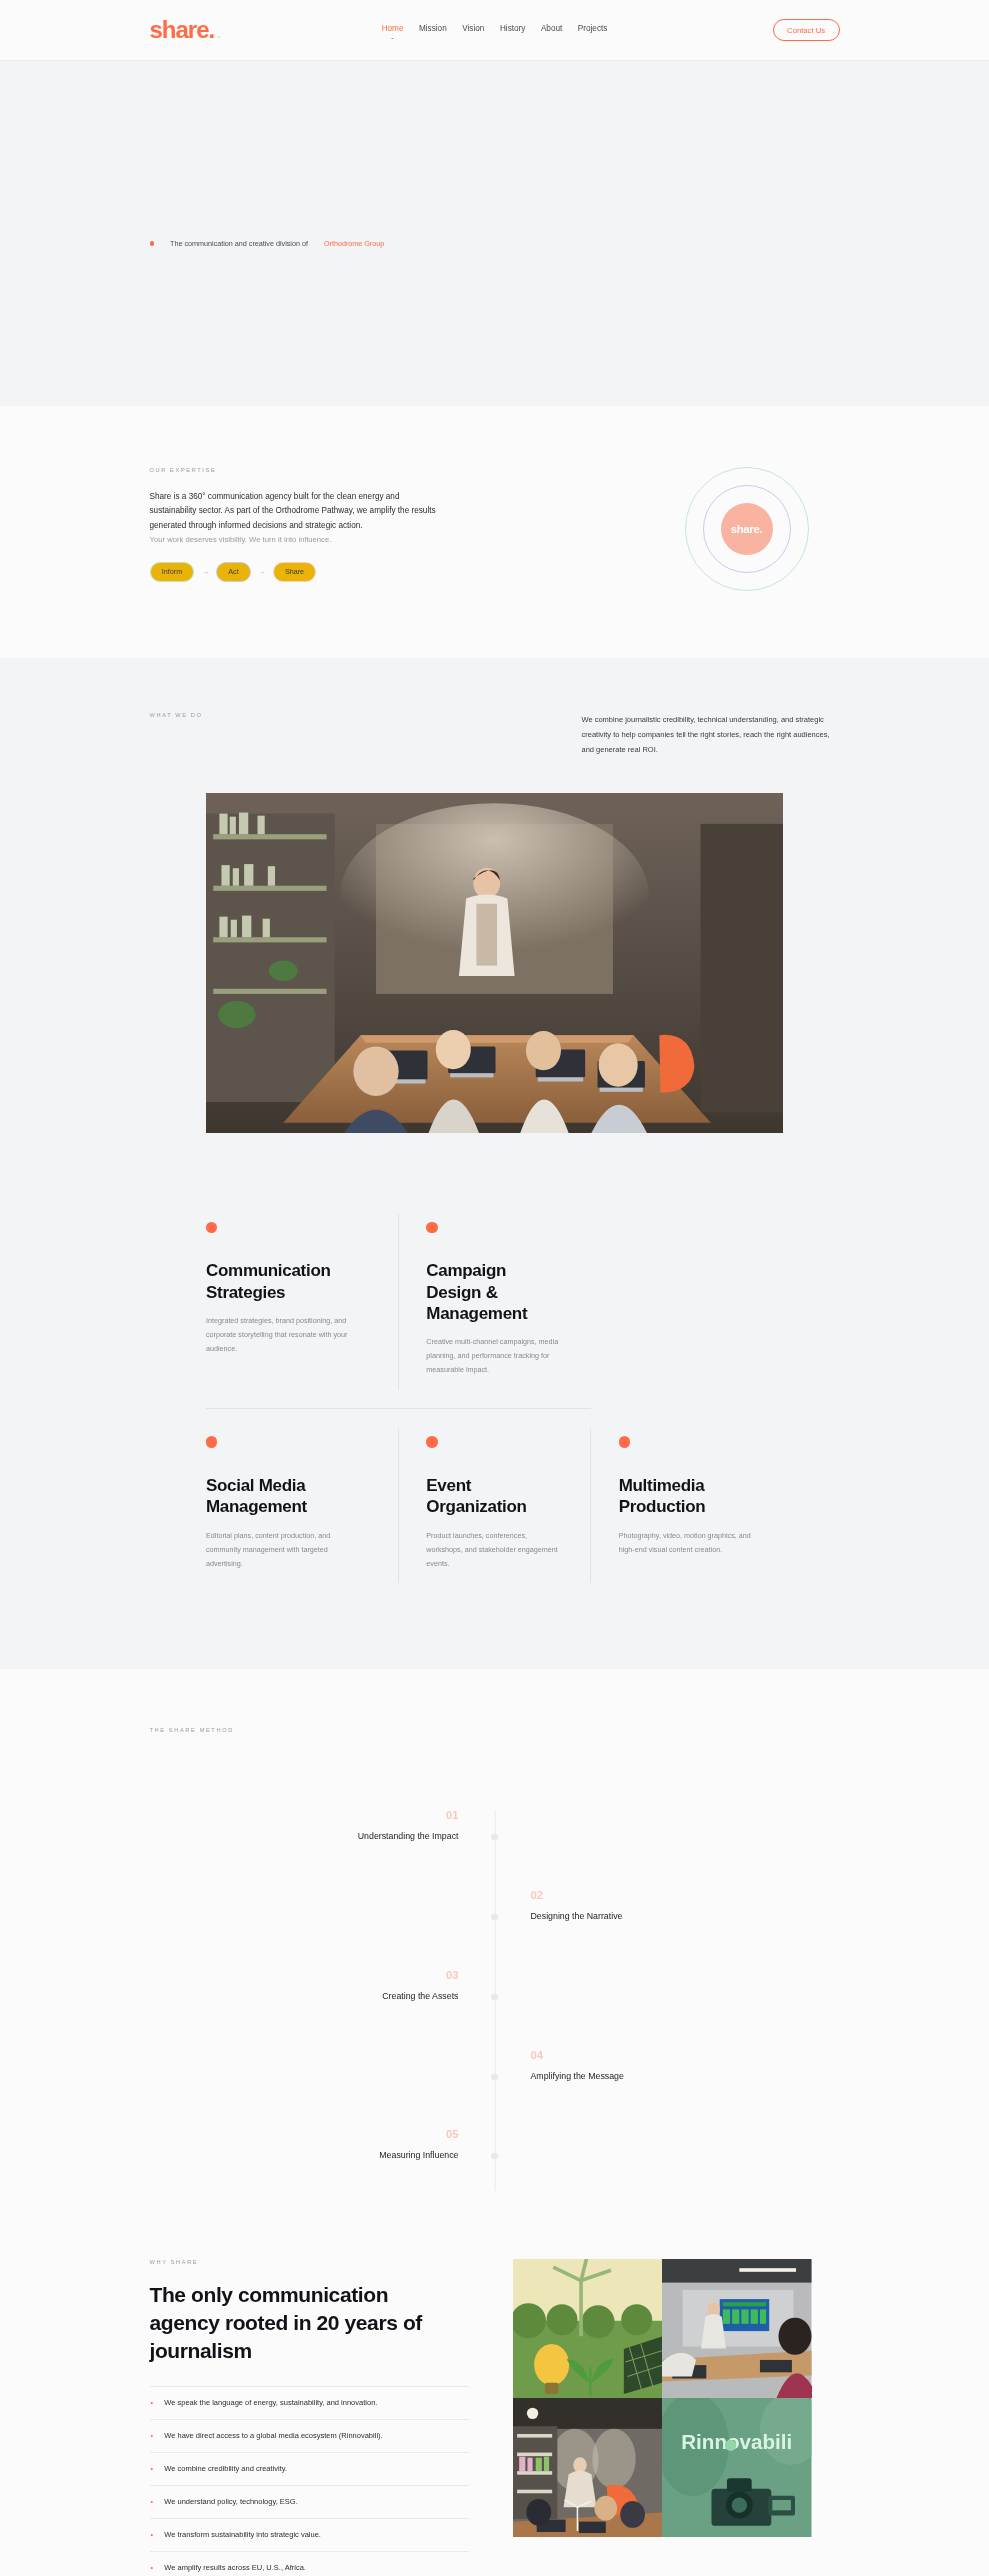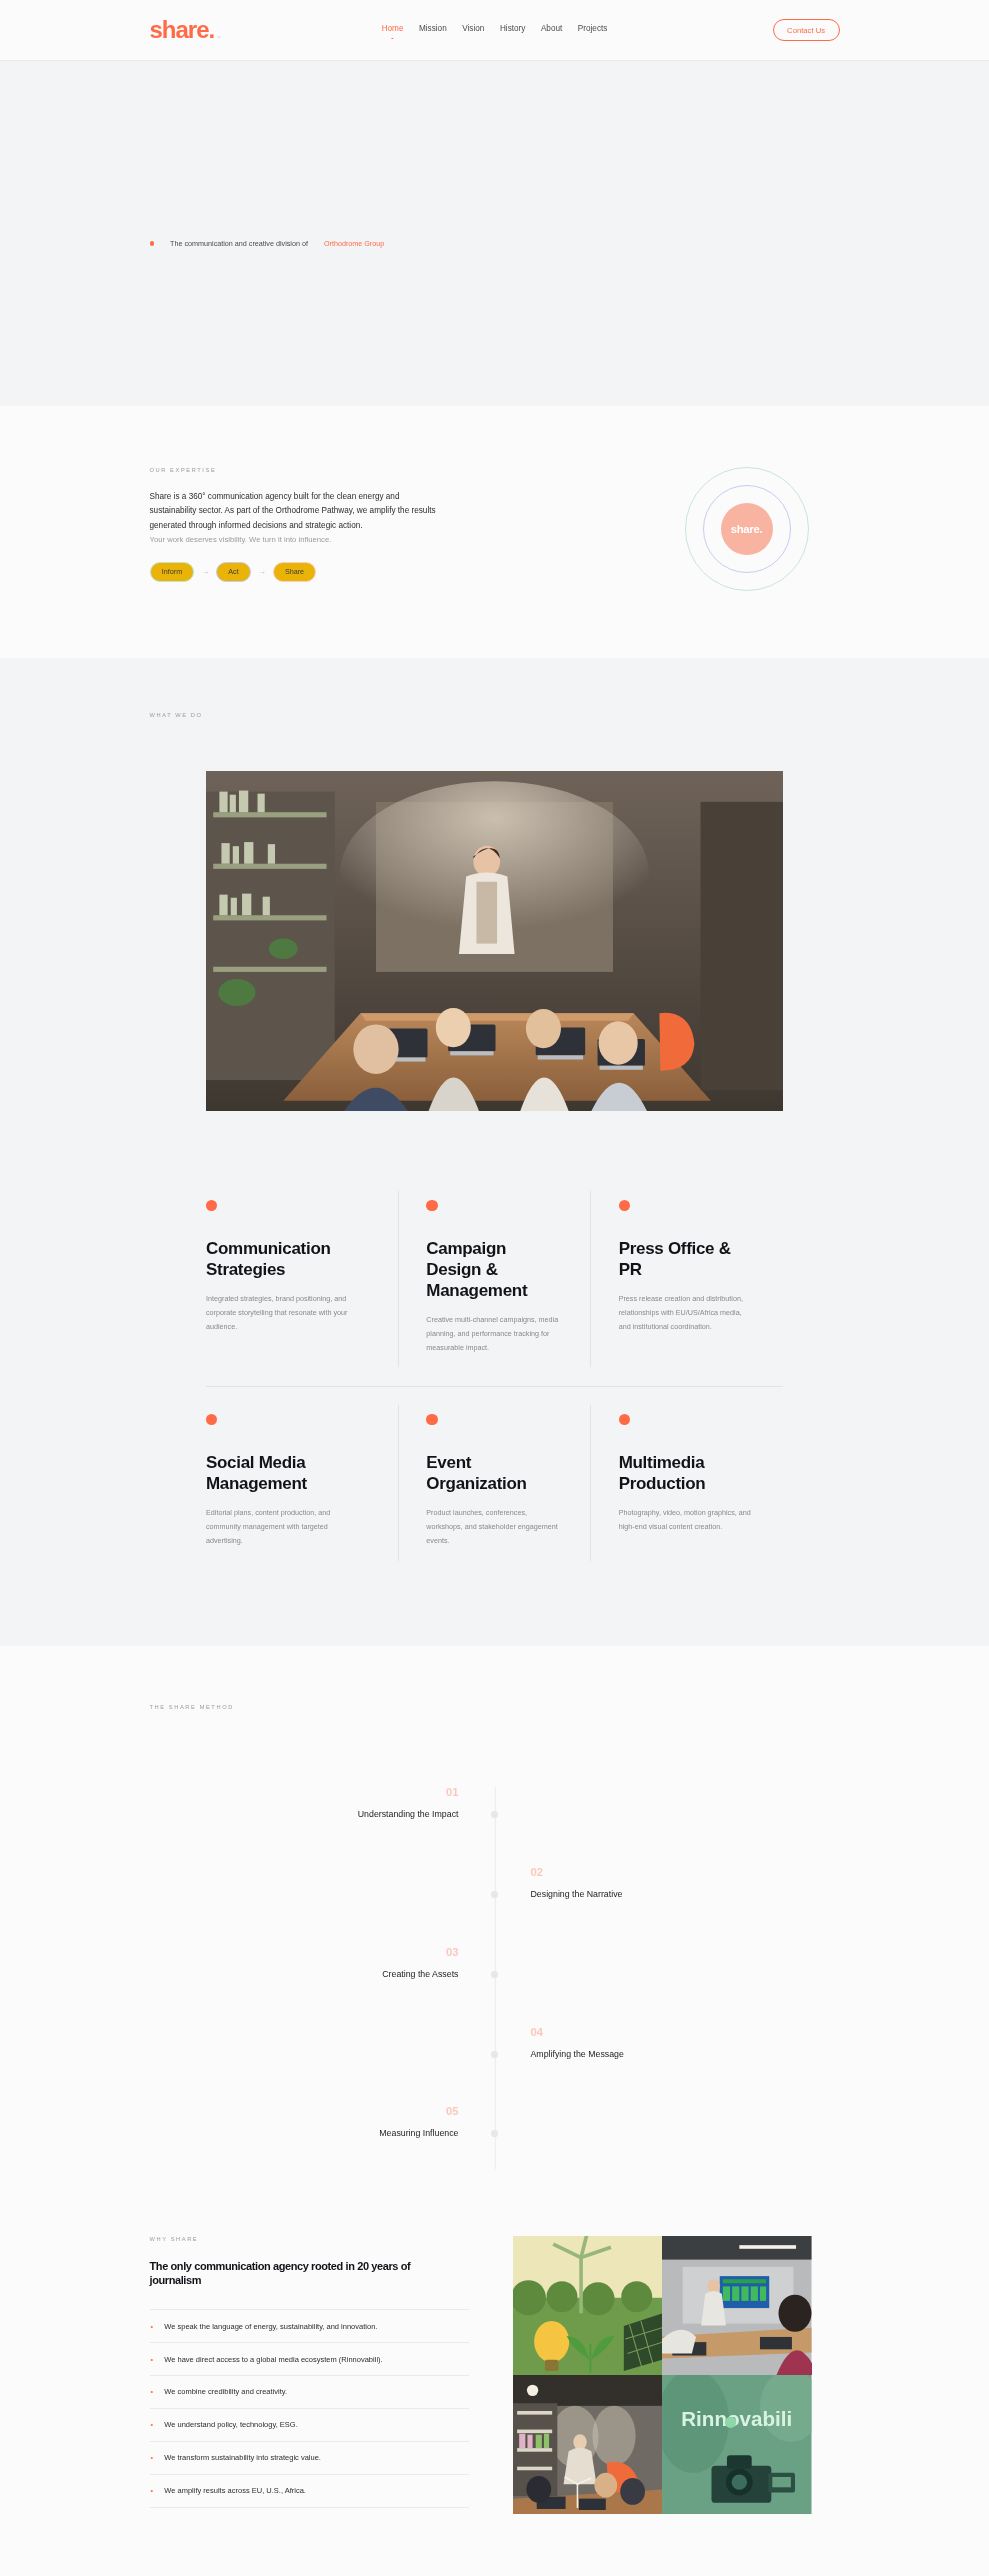--- a/index.html
+++ b/index.html
@@ -147,21 +147,21 @@
     background:#e7e8ea;
   }
   .step.left .node  { right:-3.6px; }
   .step.right .node { left:-3.6px; }
 
   
   .whyshare { background:#fbfbfb; padding:0 0 77px; }
   .why-inner { width:690px; margin:0 auto; display:flex; gap:44px; align-items:flex-start; }
   .why-left { width:319px; }
   .why-title {
-    font-size:11px; font-weight:700; line-height:1.32; letter-spacing:-0.4px;
+    font-size:21px; font-weight:700; line-height:1.32; letter-spacing:-0.4px;
     color:#111318; margin-bottom:21.6px; max-width:299px;
   }
   .why-list { list-style:none; border-top:0.5px solid #eaeaea; }
   .why-list li {
     display:flex; gap:11.3px; align-items:flex-start;
     padding:11.3px 1px; border-bottom:0.5px solid #eaeaea;
     font-size:7.5px; color:#2d2d2d;
   }
   .why-bullet { color:#ff6b47; font-size:7.2px; line-height:1.3; }
   .collage {
@@ -225,20 +225,21 @@
         <div class="ring outer"></div>
         <div class="ring mid"></div>
         <div class="ring core">share.</div>
       </div>
     </div>
   </section>
 
   <section class="whatwedo">
     <div class="wwd-top">
       <div class="eyebrow">WHAT WE DO</div>
+      <p class="wwd-lead">We combine journalistic credibility, technical understanding, and strategic creativity to help companies tell the right stories, reach the right audiences, and generate real ROI.</p>
     </div>
 
     <div class="wwd-photo">
       <svg viewBox="0 0 1120 660" preserveAspectRatio="xMidYMid slice" aria-hidden="true">
         <defs>
           <linearGradient id="wall" x1="0" y1="0" x2="0" y2="1">
             <stop offset="0%" stop-color="#6f6359"></stop>
               <stop offset="100%" stop-color="#3e3730"></stop>
           </linearGradient>
           <radialGradient id="spot" cx="0.5" cy="0.2" r="0.6">
@@ -322,25 +323,20 @@
       <div class="svc-row top">
         <div class="svc-card">
           <div class="svc-dot"></div>
           <div class="svc-title">Communication Strategies</div>
           <div class="svc-desc">Integrated strategies, brand positioning, and corporate storytelling that resonate with your audience.</div>
         </div>
         <div class="svc-card">
           <div class="svc-dot"></div>
           <div class="svc-title">Campaign Design &amp; Management</div>
           <div class="svc-desc">Creative multi-channel campaigns, media planning, and performance tracking for measurable impact.</div>
-        </div>
-        <div class="svc-card">
-          <div class="svc-dot"></div>
-          <div class="svc-title">Press Office &amp; PR</div>
-          <div class="svc-desc">Press release creation and distribution, relationships with EU/US/Africa media, and institutional coordination.</div>
         </div>
       </div>
       <div class="svc-row">
         <div class="svc-card">
           <div class="svc-dot"></div>
           <div class="svc-title">Social Media Management</div>
           <div class="svc-desc">Editorial plans, content production, and community management with targeted advertising.</div>
         </div>
         <div class="svc-card">
           <div class="svc-dot"></div>

